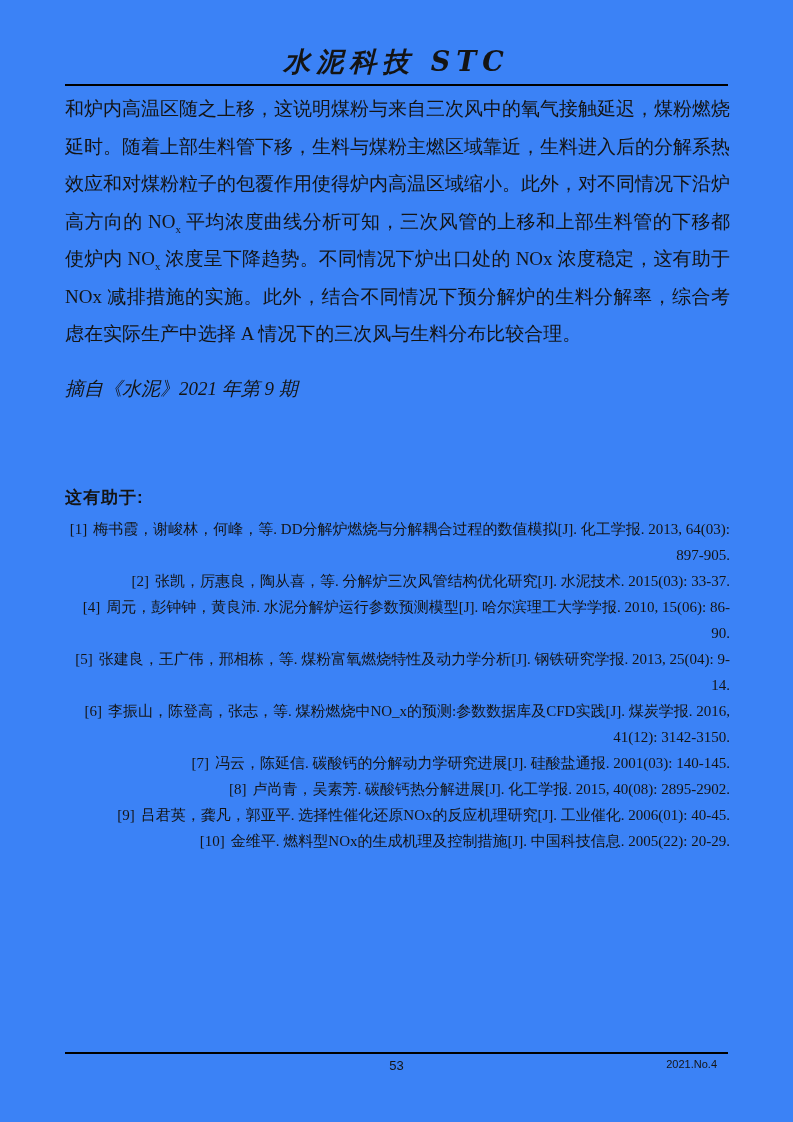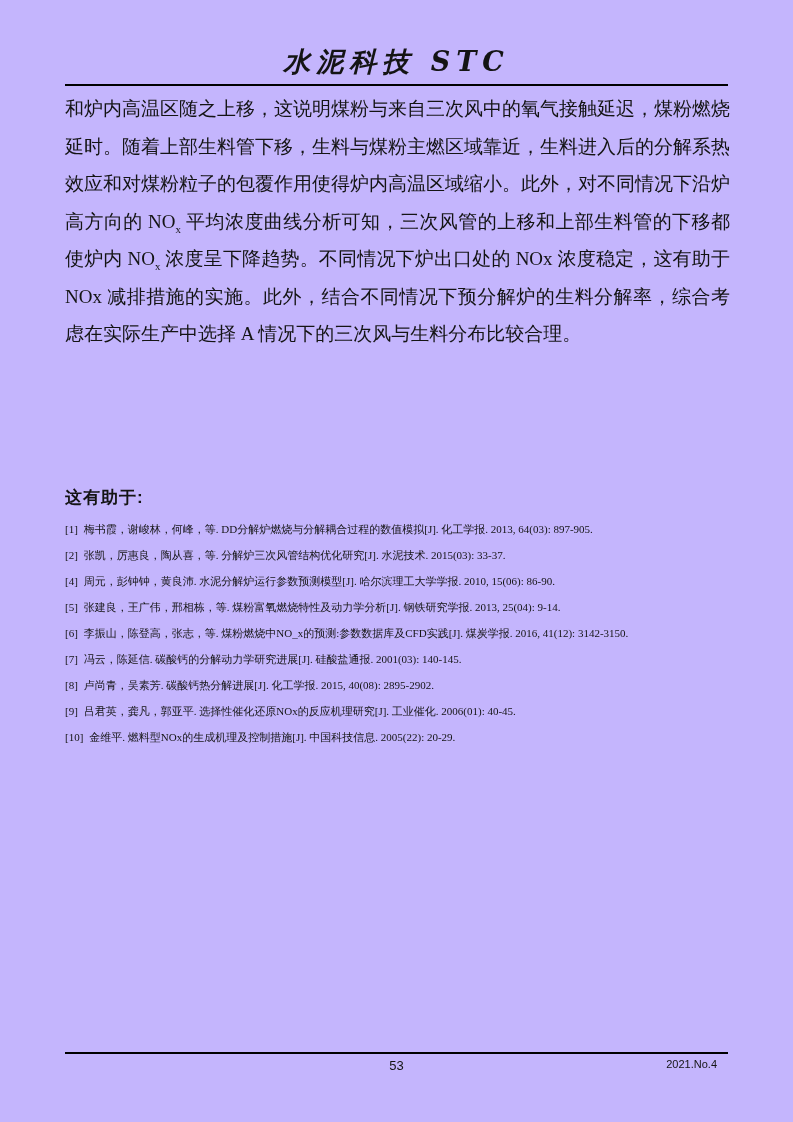--- a/index.html
+++ b/index.html
@@ -1,21 +1,21 @@
 <!DOCTYPE html>
 <html><head>
 <meta charset="utf-8">
 <style>
   * { margin: 0; padding: 0; box-sizing: border-box; }
   html, body { background: #ffffff; }
   .page {
     position: relative;
     width: 793px;
     height: 1122px;
-    background: #c4b5fd;
+    background: #3b82f6;
     font-family: "Liberation Serif", serif;
     color: #141414;
     overflow: hidden;
   }
   .header-title {
     position: absolute;
     top: 44px;
     left: 0;
     width: 100%;
     text-align: center;
@@ -63,23 +63,23 @@
   }
   .ref-heading {
     font-family: "Liberation Sans", sans-serif;
     font-weight: bold;
     font-size: 17px;
     line-height: 24px;
     margin-bottom: 6px;
     letter-spacing: 1px;
   }
   .ref-item {
-    font-size: 11px;
+    font-size: 15px;
     line-height: 26px;
-    text-align: left;
+    text-align: right;
   }
   .ref-marker { margin-right: 6px; }
   .footer-rule {
     position: absolute;
     top: 1052px;
     left: 65px;
     width: 663px;
     height: 0;
     border-top: 2.5px solid #000;
   }
@@ -103,20 +103,21 @@
 </head>
 <body>
 
 <div class="page">
 
   <div class="header-title">水泥科技 STC</div>
   <div class="header-rule"></div>
 
   <div class="body-text"><span>和炉内高温区随之上移，这说明煤粉与来自三次风中的氧气接触延迟，煤粉燃烧延时。随着上部生料管下移，生料与煤粉主燃区域靠近，生料进入后的分解系热效应和对煤粉粒子的包覆作用使得炉内高温区域缩小。此外，对不同情况下沿炉高方向的 NO</span><sub>x</sub><span> 平均浓度曲线分析可知，三次风管的上移和上部生料管的下移都使炉内 NO</span><sub>x</sub><span> 浓度呈下降趋势。不同情况下炉出口处的 NOx 浓度稳定，这有助于 NOx 减排措施的实施。此外，结合不同情况下预分解炉的生料分解率，综合考虑在实际生产中选择 A 情况下的三次风与生料分布比较合理。</span></div>
 
+  <div class="citation">摘自《水泥》2021 年第 9 期</div>
 
   <div class="ref-section">
     <div class="ref-heading">这有助于:</div>
     <div class="ref-item"><span class="ref-marker">[1]</span><span>梅书霞，谢峻林，何峰，等. DD分解炉燃烧与分解耦合过程的数值模拟[J]. 化工学报. 2013, 64(03): 897-905.</span></div>
     <div class="ref-item"><span class="ref-marker">[2]</span><span>张凯，厉惠良，陶从喜，等. 分解炉三次风管结构优化研究[J]. 水泥技术. 2015(03): 33-37.</span></div>
     <div class="ref-item"><span class="ref-marker">[4]</span><span>周元，彭钟钟，黄良沛. 水泥分解炉运行参数预测模型[J]. 哈尔滨理工大学学报. 2010, 15(06): 86-90.</span></div>
     <div class="ref-item"><span class="ref-marker">[5]</span><span>张建良，王广伟，邢相栋，等. 煤粉富氧燃烧特性及动力学分析[J]. 钢铁研究学报. 2013, 25(04): 9-14.</span></div>
     <div class="ref-item"><span class="ref-marker">[6]</span><span>李振山，陈登高，张志，等. 煤粉燃烧中NO_x的预测:参数数据库及CFD实践[J]. 煤炭学报. 2016, 41(12): 3142-3150.</span></div>
     <div class="ref-item"><span class="ref-marker">[7]</span><span>冯云，陈延信. 碳酸钙的分解动力学研究进展[J]. 硅酸盐通报. 2001(03): 140-145.</span></div>
     <div class="ref-item"><span class="ref-marker">[8]</span><span>卢尚青，吴素芳. 碳酸钙热分解进展[J]. 化工学报. 2015, 40(08): 2895-2902.</span></div>

